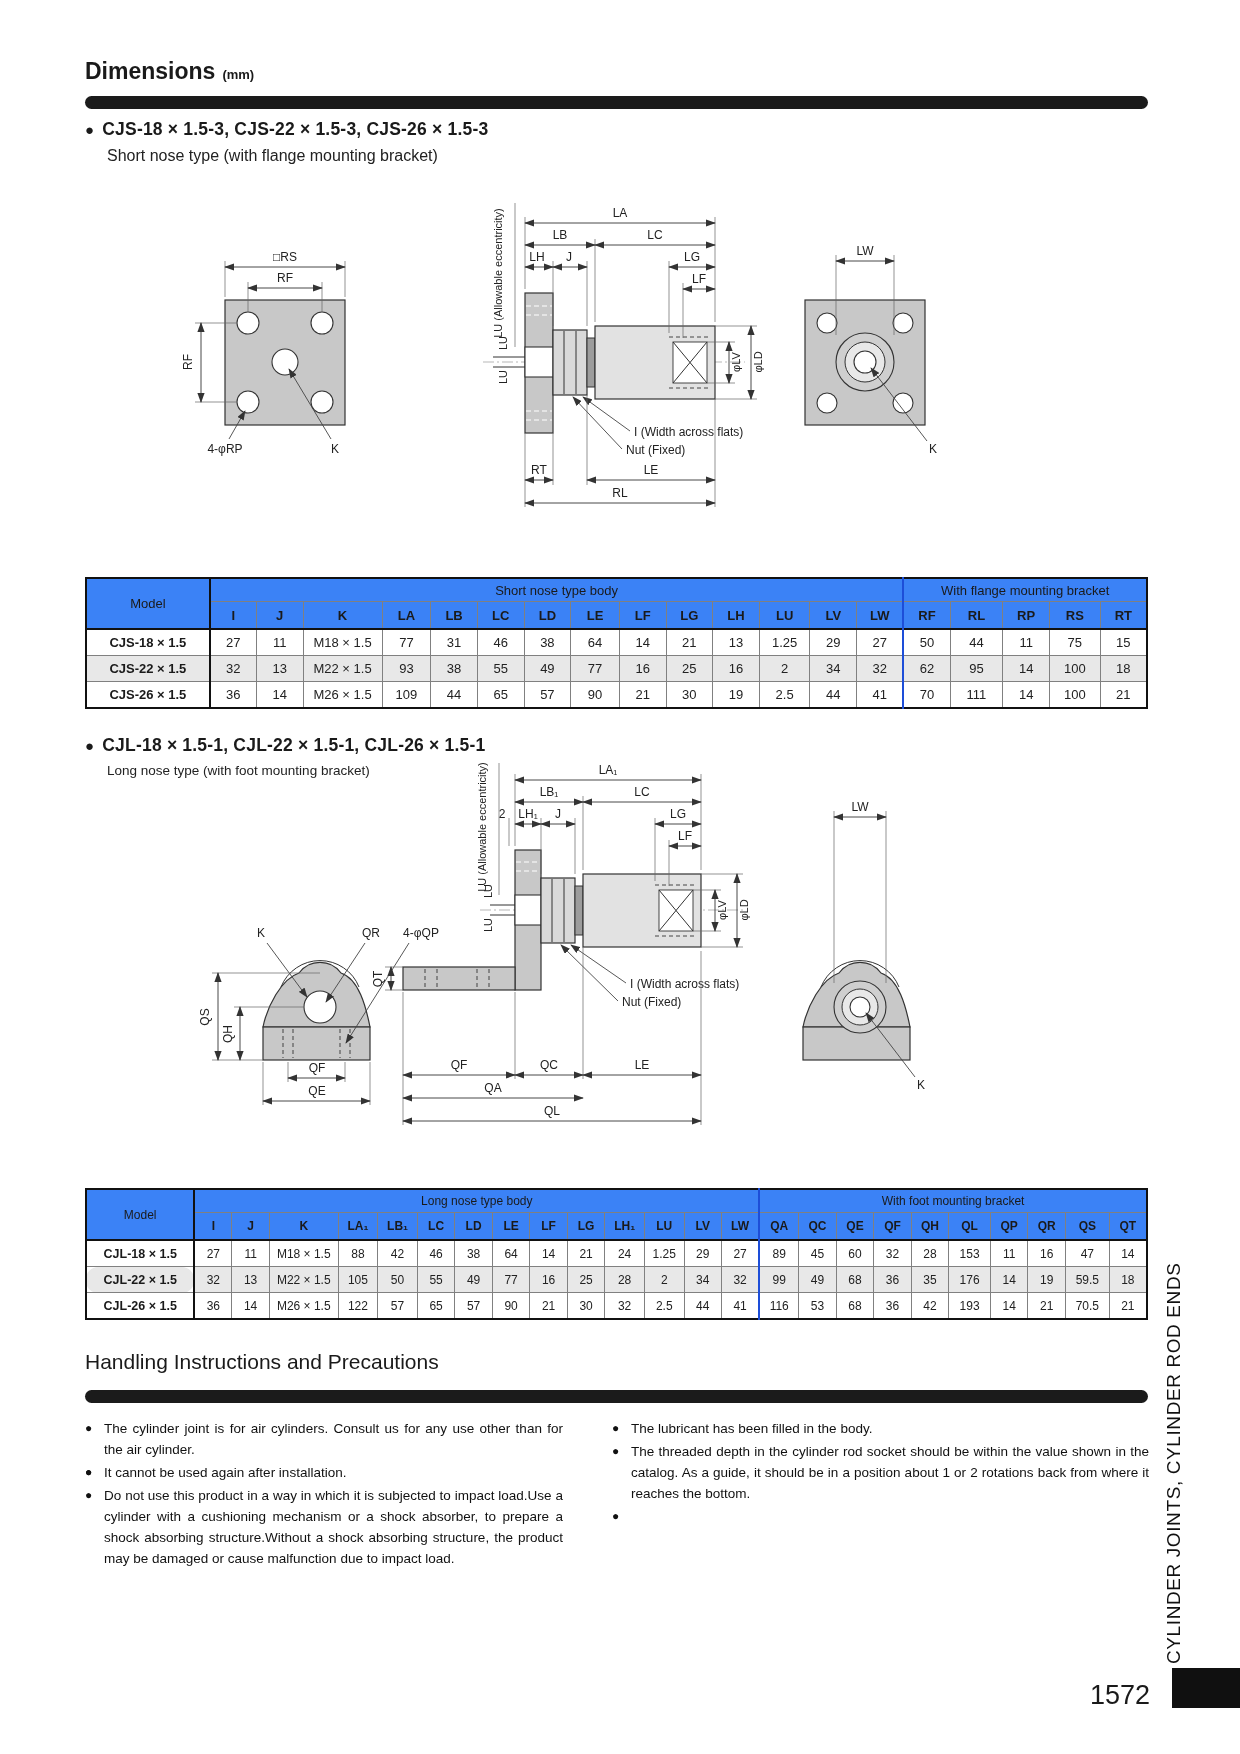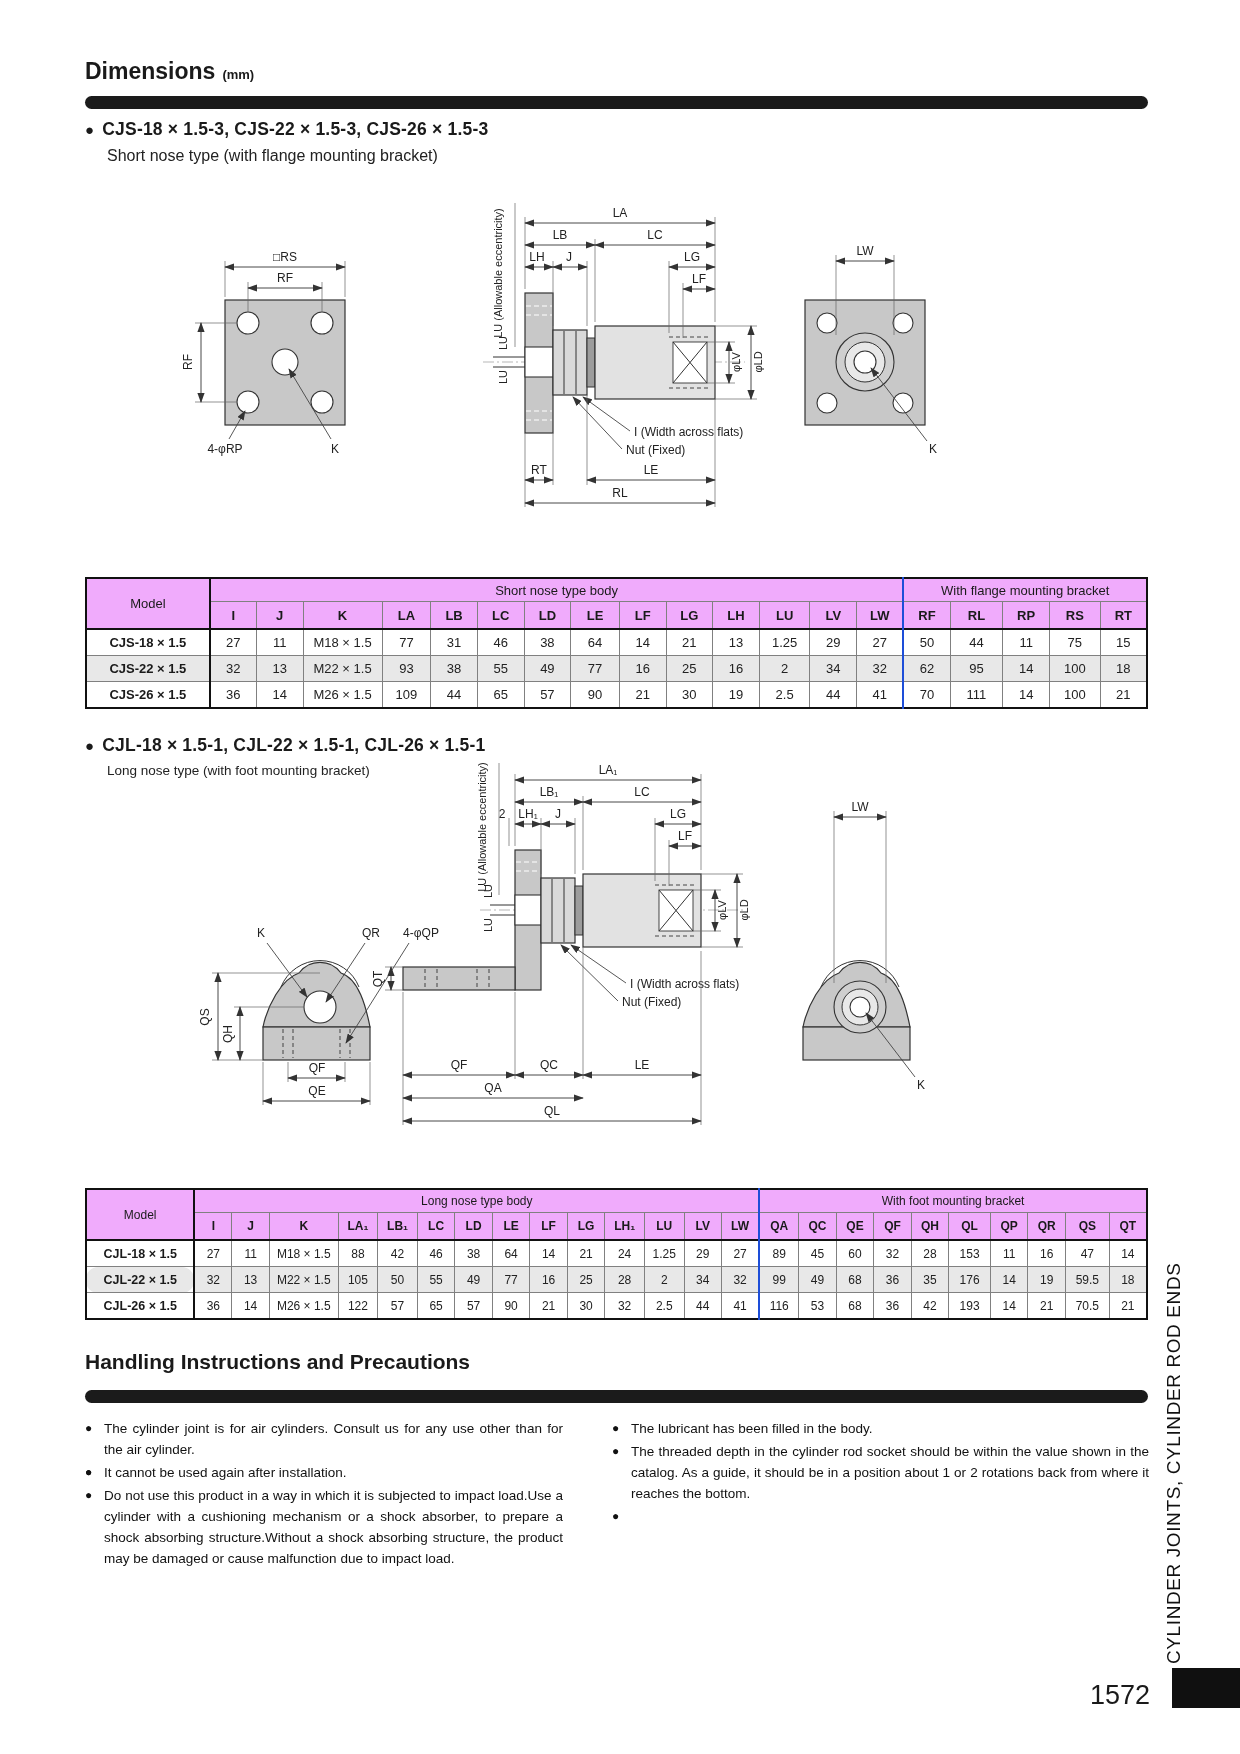--- a/index.html
+++ b/index.html
@@ -17,26 +17,26 @@
   #bar1 { top:96px; }
   #bar2 { top:1390px; }
 
   .sec-title { font-size:17.5px; font-weight:bold; letter-spacing:0.2px; }
   .sec-title .bullet-dot { font-size:15px; margin-right:8px; }
   #sec1-title { left:85px; top:119px; }
   #sec1-sub   { left:107px; top:147px; font-size:16px; color:#222; }
   #sec2-title { left:85px; top:735px; }
   #sec2-sub   { left:107px; top:763px; font-size:13.5px; color:#222; }
 
-  #handling-title { left:85px; top:1350px; font-size:21px; font-weight:bold; }
+  #handling-title { left:85px; top:1350px; font-size:21px; font-weight:normal; }
 
   
   .dim-table { border-collapse:collapse; table-layout:fixed; width:1063px; background:#fff; border:2px solid #111; }
   .dim-table th, .dim-table td { border:1px solid #808080; text-align:center; padding:0 1px; white-space:nowrap; overflow:hidden; }
-  .dim-table thead th { background:#f0abfc; }
+  .dim-table thead th { background:#3b82f6; }
   .dim-table thead { border-bottom:2px solid #111; }
   .dim-table .group-h { height:22px; font-weight:normal; }
   .dim-table .col-h { height:26px; font-weight:bold; }
   .dim-table .model-h { font-weight:normal; border-right:2px solid #111; }
   .dim-table tbody th.model-c { font-weight:bold; border-right:2px solid #111; background:#fff; }
   .dim-table tbody td { height:25px; font-weight:normal; color:#222; }
   .dim-table tbody tr.shaded td, .dim-table tbody tr.shaded th.model-c { background:#e8e8e8; }
   .dim-table .divider { border-left:2px solid #1d4ed8; }
   #table1 { left:85px; top:577px; font-size:13px; }
   #table2 { left:85px; top:1188px; font-size:12px; }

